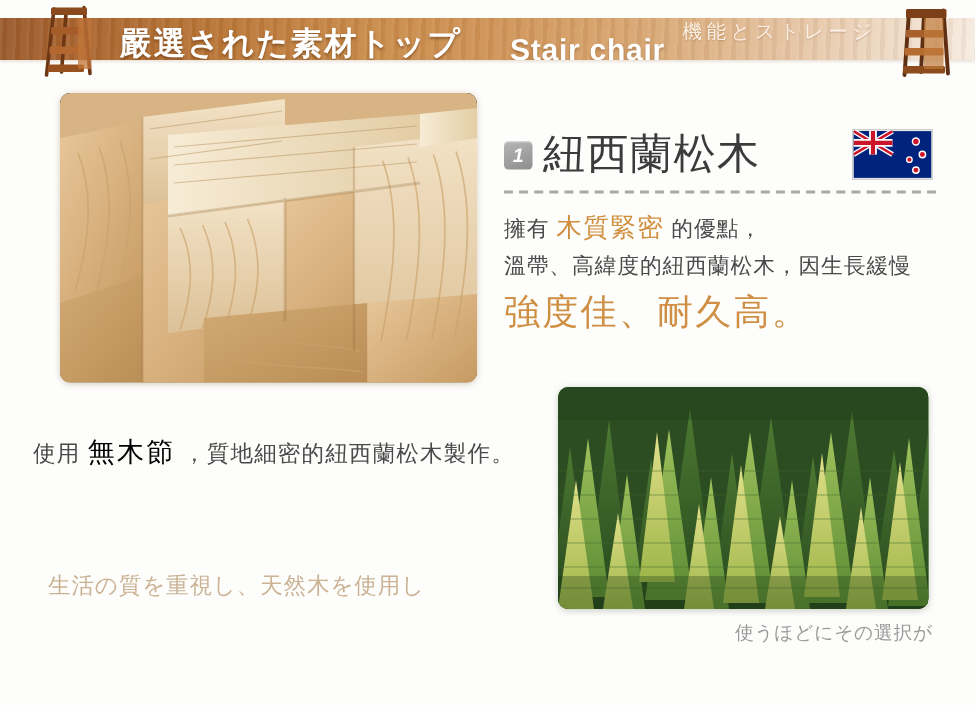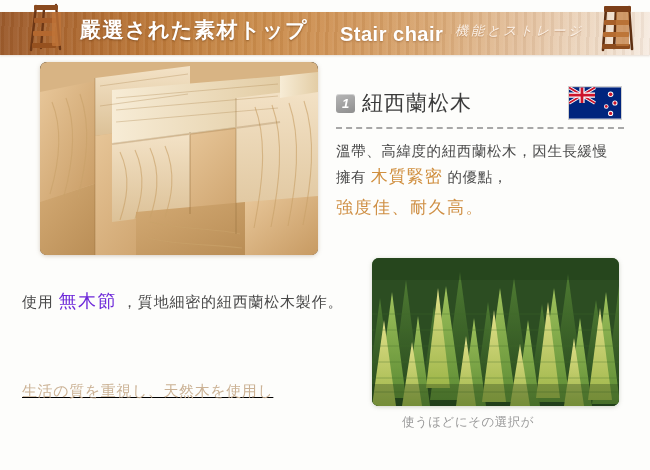--- a/index.html
+++ b/index.html
@@ -7,21 +7,21 @@
   body{
     width:650px;height:470px;
     background:#fdfdfb;
     font-family:"Liberation Sans","DejaVu Sans",sans-serif;
     overflow:hidden;position:relative;
   }
   .page{position:relative;width:650px;height:470px;}
 
   
   .banner{
-    position:absolute;left:0;top:12px;width:650px;height:43px;
+    position:absolute;left:0;top:12px;width:650px;height:28px;
     background:linear-gradient(100deg,#9a5a2c 0%,#a8642f 8%,#b97536 22%,#c98b4a 38%,
                #cf9356 50%,#d9a874 66%,#e4c2a0 80%,#efdcc8 92%,#f7ece2 100%);
     box-shadow:0 1px 2px rgba(120,80,40,.18);
     overflow:hidden;
   }
   .banner:before{
     content:"";position:absolute;inset:0;
     background:repeating-linear-gradient(92deg,
       rgba(255,255,255,.07) 0px,rgba(255,255,255,.07) 2px,
       rgba(110,60,20,.06) 2px,rgba(110,60,20,.06) 5px,
@@ -34,24 +34,24 @@
     color:#ffffff;text-shadow:0 1px 2px rgba(90,45,10,.55);
     white-space:nowrap;line-height:28px;
   }
   .banner-brand{
     position:absolute;left:340px;top:9px;
     font-size:20px;font-weight:bold;font-style:normal;letter-spacing:.5px;
     color:#ffffff;text-shadow:0 1px 2px rgba(120,70,30,.45);
     white-space:nowrap;line-height:27px;
   }
   .banner-sub{
-    position:absolute;left:455px;top:10px;
+    position:absolute;left:455px;top:0;
     font-size:13px;color:#fdf4ec;letter-spacing:3px;
     text-shadow:0 1px 1px rgba(150,95,50,.40);
-    white-space:nowrap;opacity:.92;font-style:italic;
+    white-space:nowrap;opacity:.92;
   }
 
   
   .ladder{position:absolute;pointer-events:none;}
   .ladder.left{left:22px;top:0px;width:52px;height:56px;}
   .ladder.right{left:596px;top:-2px;width:46px;height:58px;}
 
   
   .wood-photo{
     position:absolute;left:40px;top:62px;width:278px;height:193px;
@@ -66,64 +66,64 @@
     display:flex;align-items:center;height:30px;
   }
   .num-badge{
     display:inline-block;width:19px;height:19px;flex:0 0 19px;
     background:linear-gradient(160deg,#b7b7b7,#8e8e8e);
     border-radius:3px;color:#fff;font-size:13px;font-style:italic;
     font-weight:bold;line-height:19px;text-align:center;
     margin-right:7px;box-shadow:inset 0 1px 0 rgba(255,255,255,.45);
   }
   .info-title{
-    font-size:21px;color:#3b3b3b;letter-spacing:1px;white-space:nowrap;text-align:right;
+    font-size:28px;color:#3b3b3b;letter-spacing:1px;white-space:nowrap;text-align:right;
   }
   .flag{
     position:absolute;right:14px;top:-2px;width:52px;height:32px;
     border:1px solid #cfcfcf;
   }
   .divider{
     margin-top:9px;width:288px;height:0;
     border-top:2px dashed #9a9a9a;opacity:.85;
   }
   .info-body{margin-top:10px;}
   .line{
     font-size:14.5px;color:#4a4a4a;line-height:25px;letter-spacing:.6px;
     white-space:nowrap;
   }
   .hl{color:#d08f3f;font-size:17px;letter-spacing:1px;}
   .line-strong{
-    font-size:17px;color:#cf8f44;line-height:32px;letter-spacing:1.5px;
+    font-size:24px;color:#cf8f44;line-height:32px;letter-spacing:1.5px;
     white-space:nowrap;margin-top:2px;
   }
 
   
   .para-cn{position:absolute;left:22px;top:286px;width:310px;}
   .para-cn .row{
     font-size:15px;color:#4a4a4a;line-height:30px;letter-spacing:.8px;
     white-space:nowrap;
   }
-  .para-cn .hl2{color:#6d28d9;font-size:18px;letter-spacing:1.5px;margin-top:24px;}
-
-  .para-jp{position:absolute;left:22px;top:378px;width:330px;text-decoration:underline;}
+  .para-cn .hl2{color:#000000;font-size:18px;letter-spacing:1.5px;margin-top:24px;}
+
+  .para-jp{position:absolute;left:32px;top:378px;width:330px;}
   .para-jp .row{
     font-size:15px;color:#cbb295;line-height:27px;letter-spacing:.6px;
     white-space:nowrap;font-family:"Liberation Serif","DejaVu Serif",serif;
   }
 
   
   .forest-photo{
     position:absolute;left:372px;top:258px;width:247px;height:148px;
     border-radius:7px;overflow:hidden;
     box-shadow:0 1px 4px rgba(120,130,105,.35);
     background:#3d6b2e;
   }
   .forest-caption{
-    position:absolute;left:372px;top:412px;width:250px;text-align:left;
+    position:absolute;left:372px;top:412px;width:250px;text-align:right;
   }
   .forest-caption .row{
     font-size:12.5px;color:#9a9a9a;line-height:21px;letter-spacing:.5px;
     white-space:nowrap;font-family:"Liberation Serif","DejaVu Serif",serif;
   }
   .forest-caption .row.r1{padding-left:30px;}
 </style>
 </head>
 <body>
 
@@ -255,26 +255,26 @@
             <circle cx="43" cy="22" r="1.6" fill="#cc142b"></circle>
           <circle cx="48" cy="30" r="3.0" fill="#fff"></circle>
             <circle cx="48" cy="30" r="1.9" fill="#cc142b"></circle>
         </g>
       </svg>
     </div>
 
     <div class="divider"></div>
 
     <div class="info-body">
-      <div class="line">溫帶、高緯度的紐西蘭松木，因生長緩慢</div>
       <div class="line">
         <span>擁有</span>
         <span class="hl">木質緊密</span>
         <span>的優點，</span>
       </div>
+      <div class="line">溫帶、高緯度的紐西蘭松木，因生長緩慢</div>
       <div class="line-strong">強度佳、耐久高。</div>
     </div>
   </div>
 
   <div class="para-cn">
     <div class="row">
       <span>使用</span>
       <span class="hl2">無木節</span>
       <span>，質地細密的紐西蘭松木製作。</span>
     </div>

